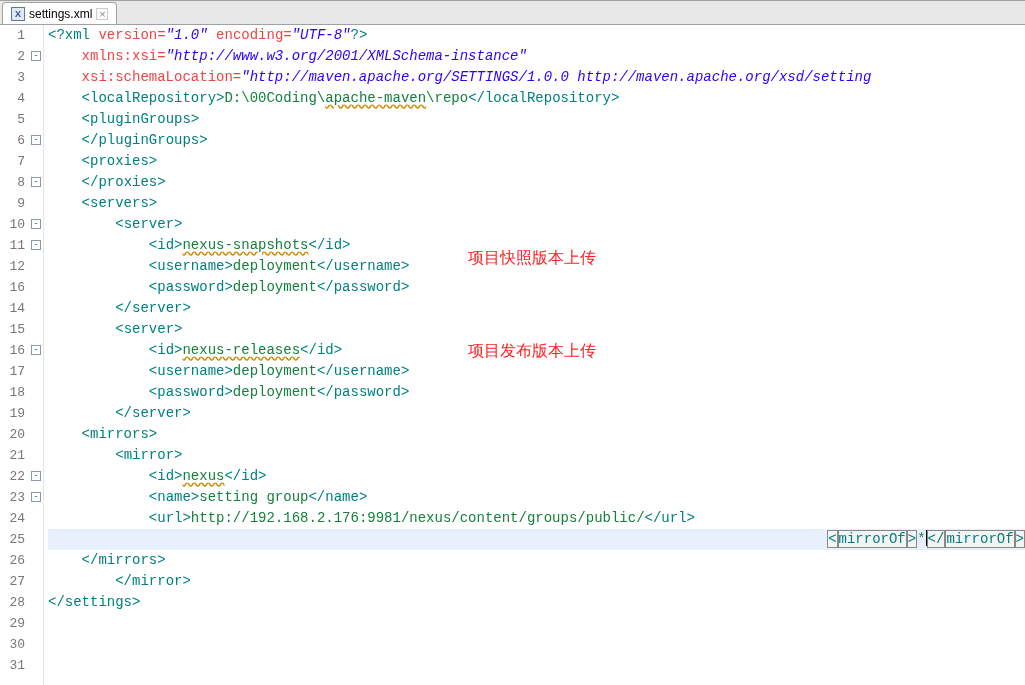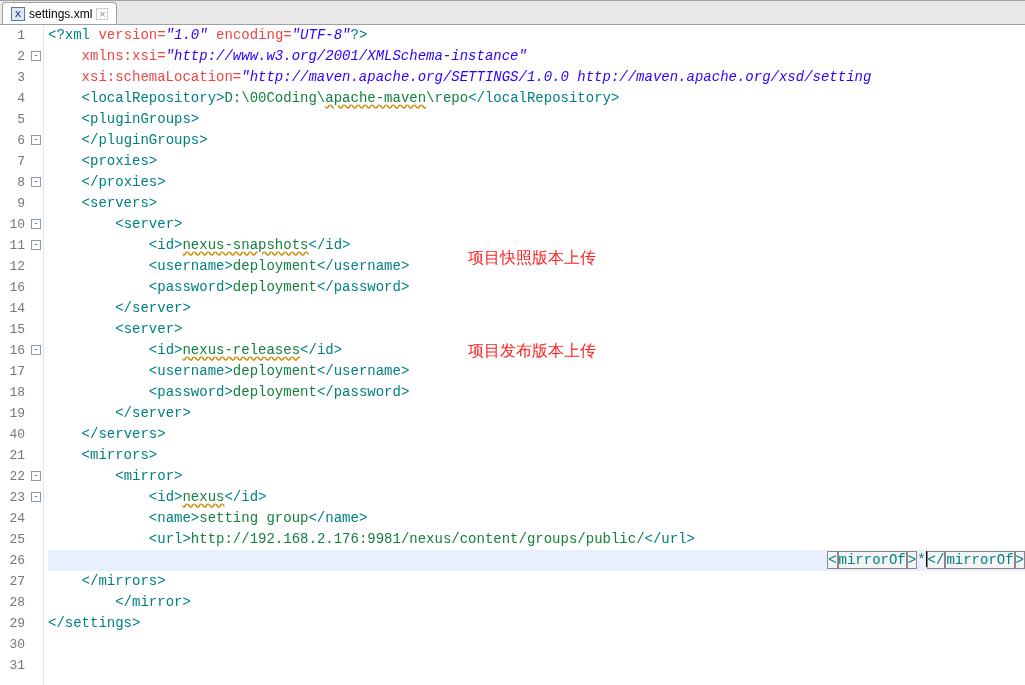--- a/index.html
+++ b/index.html
@@ -163,21 +163,21 @@
     <div class="gutter-line"><span>10</span><span class="fold">-</span></div>
     <div class="gutter-line"><span>11</span><span class="fold">-</span></div>
     <div class="gutter-line">12</div>
     <div class="gutter-line">16</div>
     <div class="gutter-line">14</div>
     <div class="gutter-line">15</div>
     <div class="gutter-line"><span>16</span><span class="fold">-</span></div>
     <div class="gutter-line">17</div>
     <div class="gutter-line">18</div>
     <div class="gutter-line">19</div>
-    <div class="gutter-line">40</div>
+    <div class="gutter-line">20</div>
     <div class="gutter-line">21</div>
     <div class="gutter-line"><span>22</span><span class="fold">-</span></div>
     <div class="gutter-line"><span>23</span><span class="fold">-</span></div>
     <div class="gutter-line">24</div>
     <div class="gutter-line">25</div>
     <div class="gutter-line">26</div>
     <div class="gutter-line">27</div>
     <div class="gutter-line">28</div>
     <div class="gutter-line">29</div>
     <div class="gutter-line">30</div>
@@ -218,21 +218,20 @@
     <div class="code-line">        <span class="tag">&lt;</span><span class="tag">server</span><span class="tag">&gt;</span></div>
 
     <div class="code-line">            <span class="tag">&lt;</span><span class="tag">id</span><span class="tag">&gt;</span><span class="txt err">nexus-releases</span><span class="tag">&lt;/</span><span class="tag">id</span><span class="tag">&gt;</span><span class="annot" style="left:420px;">项目发布版本上传</span></div>
 
     <div class="code-line">            <span class="tag">&lt;</span><span class="tag">username</span><span class="tag">&gt;</span><span class="txt">deployment</span><span class="tag">&lt;/</span><span class="tag">username</span><span class="tag">&gt;</span></div>
 
     <div class="code-line">            <span class="tag">&lt;</span><span class="tag">password</span><span class="tag">&gt;</span><span class="txt">deployment</span><span class="tag">&lt;/</span><span class="tag">password</span><span class="tag">&gt;</span></div>
 
     <div class="code-line">        <span class="tag">&lt;/</span><span class="tag">server</span><span class="tag">&gt;</span></div>
 
-    <div class="code-line">    <span class="tag">&lt;/</span><span class="tag">servers</span><span class="tag">&gt;</span></div>
 
     <div class="code-line">    <span class="tag">&lt;</span><span class="tag">mirrors</span><span class="tag">&gt;</span></div>
 
     <div class="code-line">        <span class="tag">&lt;</span><span class="tag">mirror</span><span class="tag">&gt;</span></div>
 
     <div class="code-line">            <span class="tag">&lt;</span><span class="tag">id</span><span class="tag">&gt;</span><span class="txt err">nexus</span><span class="tag">&lt;/</span><span class="tag">id</span><span class="tag">&gt;</span></div>
 
     <div class="code-line">            <span class="tag">&lt;</span><span class="tag">name</span><span class="tag">&gt;</span><span class="txt">setting group</span><span class="tag">&lt;/</span><span class="tag">name</span><span class="tag">&gt;</span></div>
 
     <div class="code-line">            <span class="tag">&lt;</span><span class="tag">url</span><span class="tag">&gt;</span><span class="txt">http://192.168.2.176:9981/nexus/content/groups/public/</span><span class="tag">&lt;/</span><span class="tag">url</span><span class="tag">&gt;</span></div>

